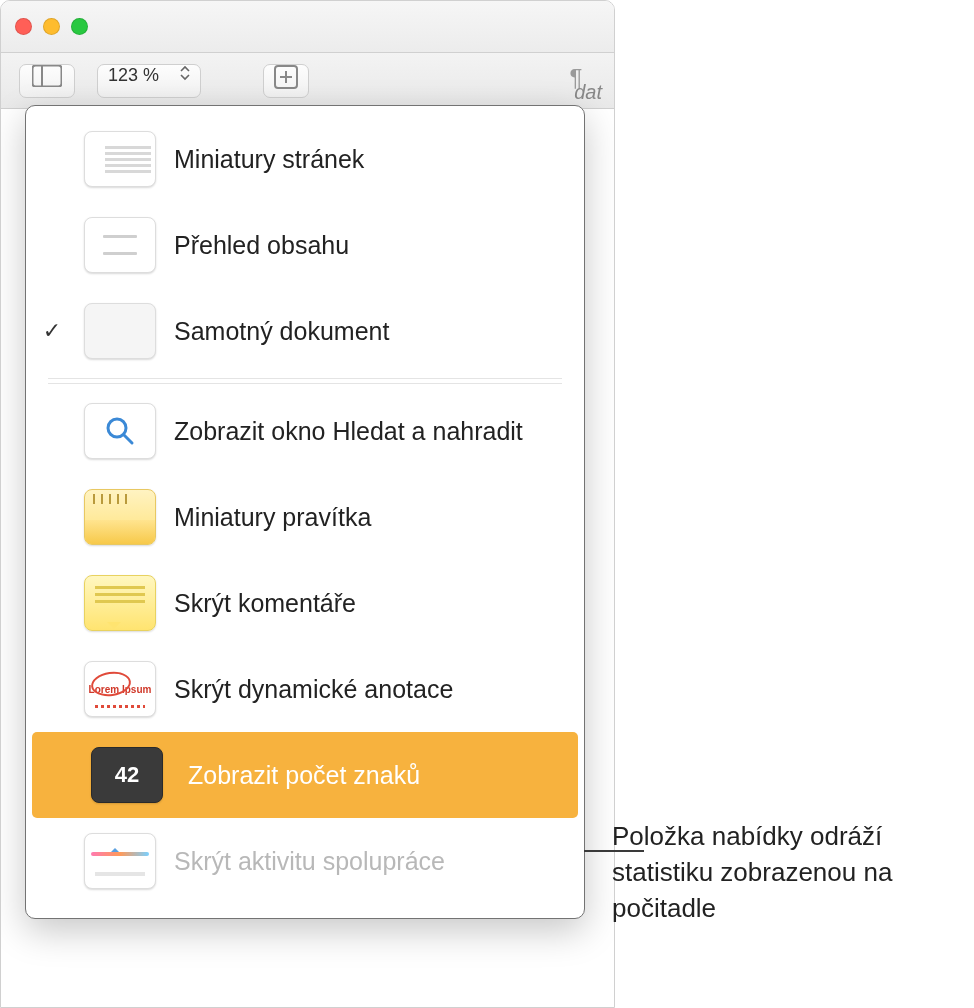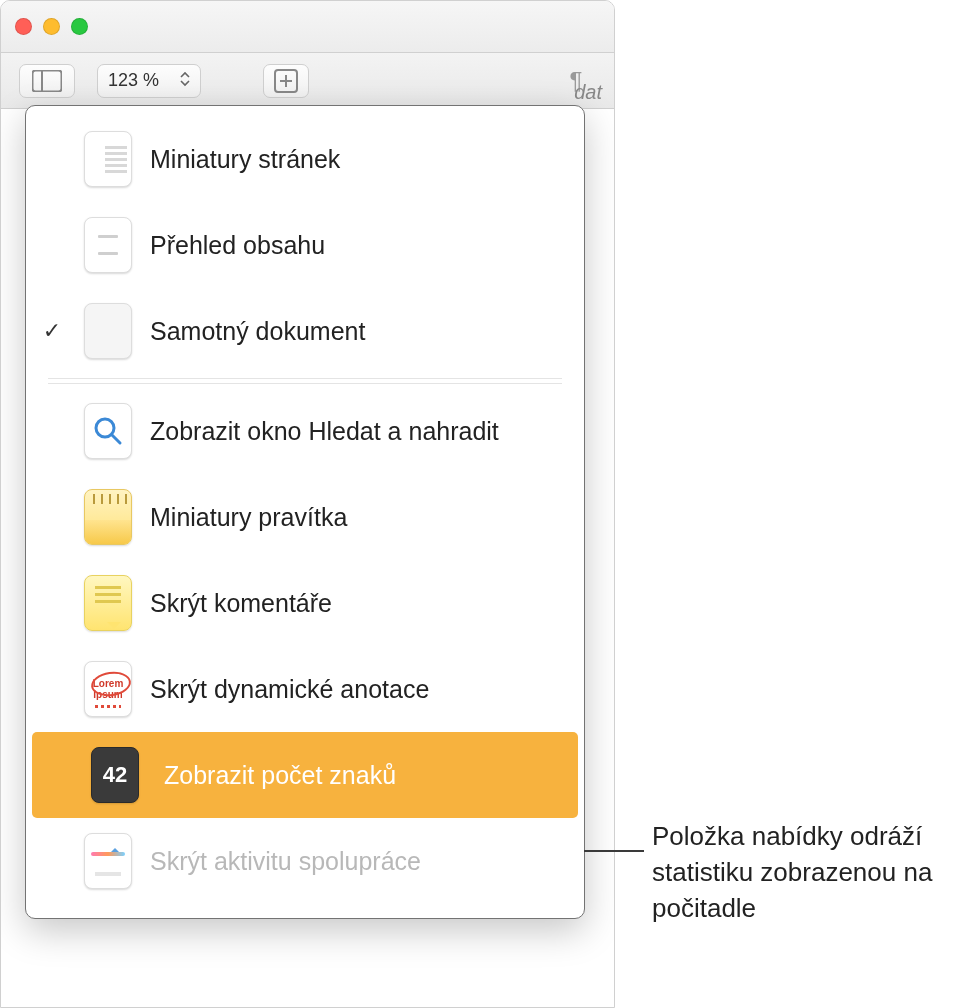--- a/index.html
+++ b/index.html
@@ -45,21 +45,21 @@
     display: flex;
     align-items: center;
     padding: 0 18px;
     gap: 22px;
   }
   .tbtn {
     height: 34px;
     border: 1px solid #cfcfcf;
     border-radius: 7px;
     background: linear-gradient(#fdfdfd,#f1f1f1);
-    display: flex; align-items: center; justify-content: center;
+    display: flex; justify-content: center;
     color: #555;
   }
   .tbtn.view { width: 56px; }
   .tbtn.zoom { width: 104px; padding: 0 10px; justify-content: space-between; font-size: 18px; color:#333;}
   .tbtn.add { width: 46px; margin-left: 40px;}
   .tbtn.para { width: 40px; margin-left: auto; border:none; background:none; color:#9a9a9a; font-size:24px;}
   .dat-text { font-size: 20px; color:#888; position:absolute; right:12px; top:80px;font-style:italic;}
 
   .menu {
     position: absolute;
@@ -78,21 +78,21 @@
     padding: 0 22px 0 12px;
     font-size: 25px;
     color: #222;
     gap: 18px;
     position: relative;
   }
   .mi .check {
     width: 28px; text-align:center; font-size: 22px; color:#333;
   }
   .mi .ico {
-    width: 48px; height: 56px;
+    width: 72px; height: 56px;
     border-radius: 8px;
     display:flex; align-items:center; justify-content:center;
     flex-shrink: 0;
     box-shadow: 0 1px 2px rgba(0,0,0,.15);
   }
   .mi.selected {
     background: #f7b23e;
     color: #fff;
     border-radius: 5px;
     margin: 0 6px;
@@ -152,21 +152,21 @@
 
   
   .callout-line {
     position:absolute;
     left: 584px; top: 850px;
     width: 60px; height: 2px;
     background:#3a3a3a;
   }
   .callout-text {
     position:absolute;
-    left: 652px; top: 818px;
+    left: 612px; top: 818px;
     font-size: 26px;
     line-height: 36px;
     color:#222;
     max-width: 310px;
   }
   .chev { font-size:12px; color:#666; }
 </style>
 </head>
 <body>
 

